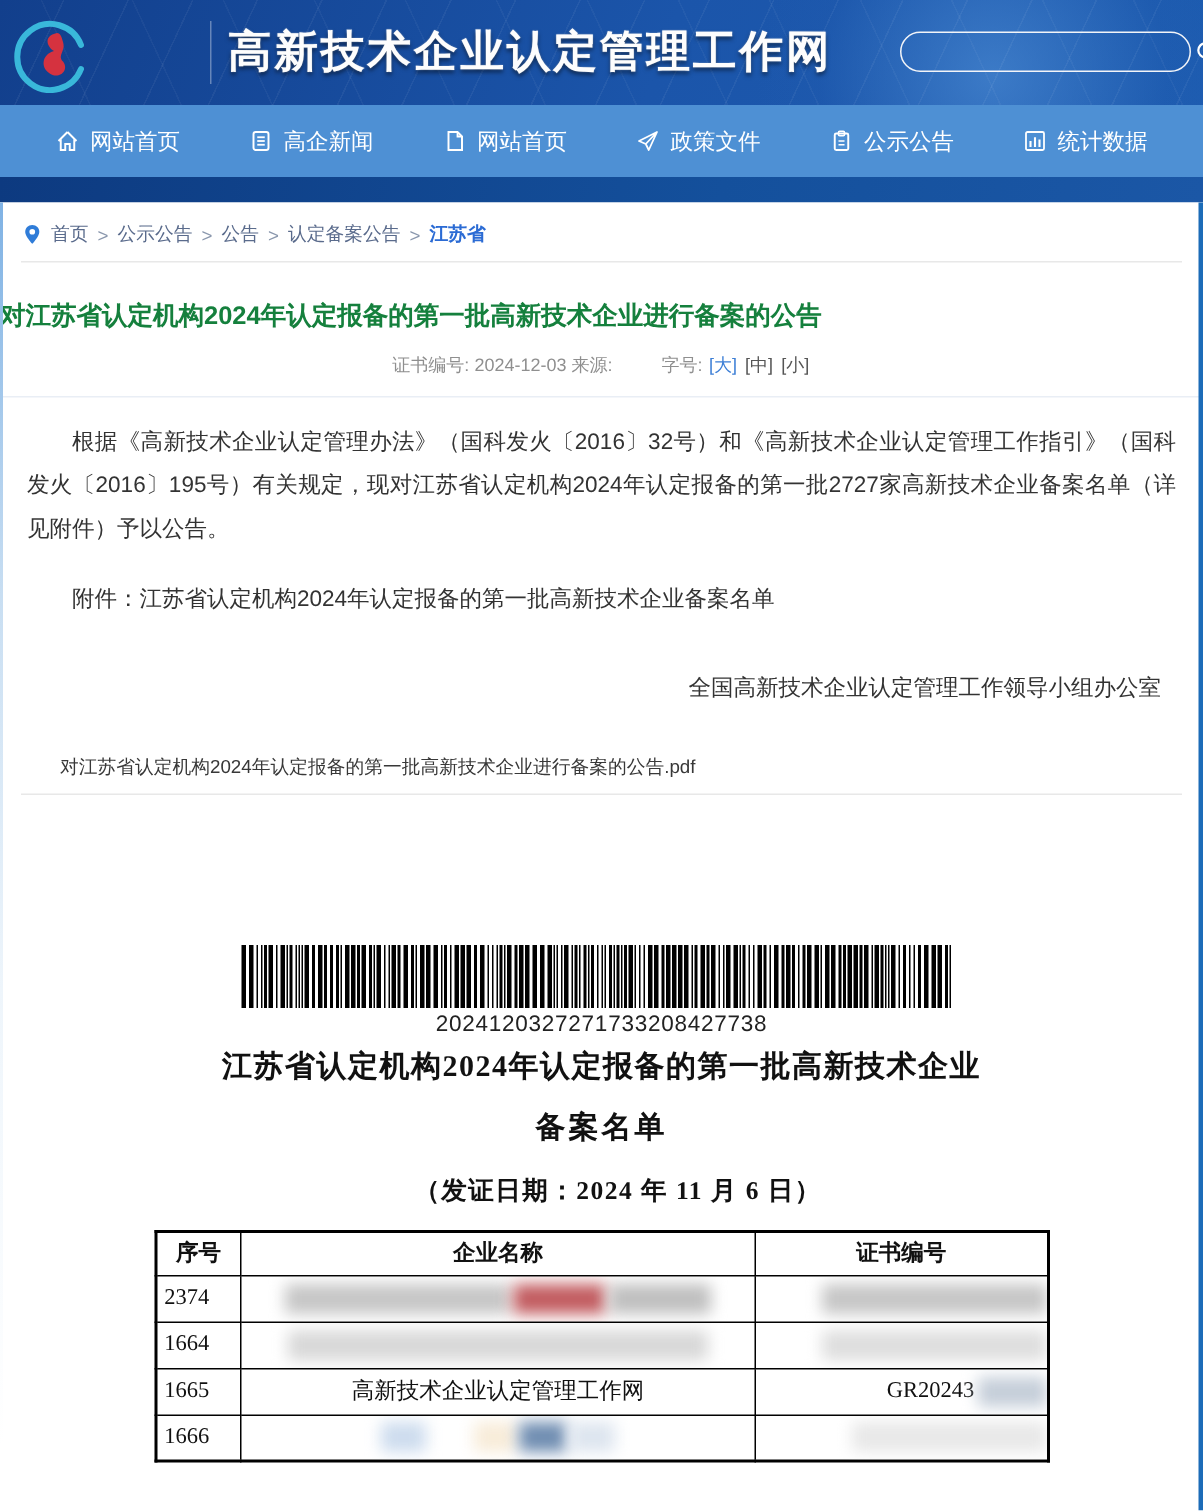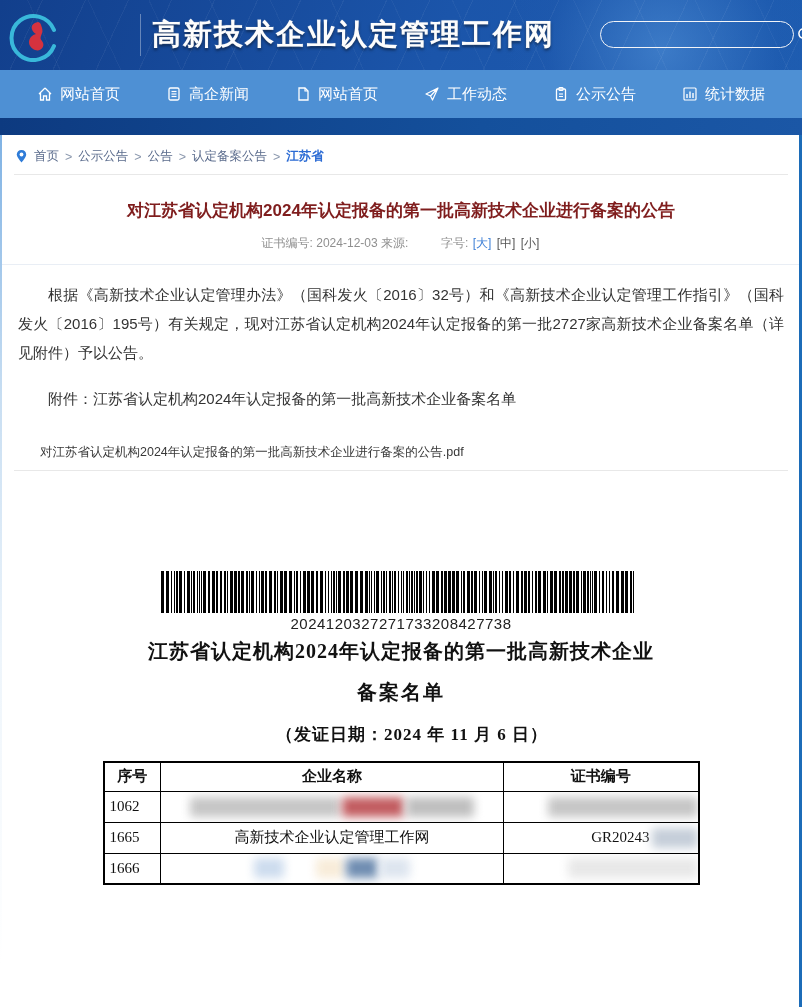--- a/index.html
+++ b/index.html
@@ -44,21 +44,21 @@
 
   .breadcrumb { display:flex; align-items:center; gap:6px; padding:13px 0 0 15px; font-size:12.5px; color:#5a6b8c; }
   .breadcrumb .pin { width:13px; height:15px; flex:none; }
   .crumb { cursor:pointer; }
   .crumb-sep { color:#8a97ad; }
   .crumb-current { color:#2b6bd4; font-weight:bold; }
 
   .divider { border:none; border-top:1px solid #e8e8e8; margin:9px 14px 0 14px; }
   .divider-wide { border:none; border-top:1px solid #e9eef5; margin:12px 0 0 0; }
 
-  .article-title { margin-top:24px; text-align:center; font-size:17px; font-weight:bold; color:#7f1d1d; }
+  .article-title { margin-top:24px; text-align:left; font-size:17px; font-weight:bold; color:#15803d; }
   .article-meta { margin-top:13px; text-align:center; font-size:12px; color:#8f8f8f; }
   .article-meta .sep { display:inline-block; width:26px; }
   .fs-opt { color:#555; margin:0 1px; cursor:pointer; }
   .fs-opt.big { color:#3d7fd6; }
 
   .article-para { margin:15px 18px 0 18px; font-size:15px; color:#333; line-height:29px; text-indent:2em; text-align:justify; }
   .attachment-line { margin:23px 18px 0 18px; font-size:15px; color:#333; text-indent:2em; }
   .signature { margin-top:40px; padding-right:28px; text-align:right; font-size:15px; color:#333; }
   .sign-date { margin-top:9px; padding-right:138px; text-align:right; font-size:15px; color:#333; }
   .pdf-link { margin-top:35px; padding-left:40px; font-size:12.5px; color:#383838; cursor:pointer; }
@@ -127,21 +127,21 @@
       <svg viewBox="0 0 16 16">
           <path d="M4 2 H10 L13 5 V14 H4 Z" fill="none" stroke="#fff" stroke-width="1.3"></path>
           <path d="M10 2 V5 H13" fill="none" stroke="#fff" stroke-width="1.2"></path>
         </svg>
       <span>网站首页</span>
     </div>
     <div class="nav-item">
       <svg viewBox="0 0 16 16">
           <path d="M14 2 L2 8 L6.5 10 L8.5 14 L14 2 Z M6.5 10 L14 2" fill="none" stroke="#fff" stroke-width="1.2" stroke-linejoin="round"></path>
         </svg>
-      <span>工作动态</span>
+      <span>政策文件</span>
     </div>
     <div class="nav-item">
       <svg viewBox="0 0 16 16">
           <rect x="3.5" y="3" width="9" height="11" rx="1" fill="none" stroke="#fff" stroke-width="1.3"></rect>
           <rect x="6" y="1.5" width="4" height="3" rx="0.8" fill="none" stroke="#fff" stroke-width="1.1"></rect>
           <line x1="6" y1="8" x2="10" y2="8" stroke="#fff" stroke-width="1.1"></line>
           <line x1="6" y1="10.5" x2="10" y2="10.5" stroke="#fff" stroke-width="1.1"></line>
         </svg>
       <span>公示公告</span>
     </div>
@@ -194,20 +194,21 @@
       <span class="fs-opt">[中]</span>
       <span class="fs-opt">[小]</span>
     </div>
 
     <hr class="divider-wide">
 
     <p class="article-para">根据《高新技术企业认定管理办法》（国科发火〔2016〕32号）和《高新技术企业认定管理工作指引》（国科发火〔2016〕195号）有关规定，现对江苏省认定机构2024年认定报备的第一批2727家高新技术企业备案名单（详见附件）予以公告。</p>
 
     <p class="attachment-line">附件：江苏省认定机构2024年认定报备的第一批高新技术企业备案名单</p>
 
+    <div class="signature">全国高新技术企业认定管理工作领导小组办公室</div>
 
     <div class="pdf-link">对江苏省认定机构2024年认定报备的第一批高新技术企业进行备案的公告.pdf</div>
 
     <hr class="divider">
 
     <div class="pdf-preview">
       <div class="barcode">
           <div style="background: rgb(0, 0, 0); width: 3px; margin-right: 2px; flex: 0 0 auto;"></div>
           <div style="background: rgb(0, 0, 0); width: 3px; margin-right: 2px; flex: 0 0 auto;"></div>
           <div style="background: rgb(0, 0, 0); width: 1px; margin-right: 2px; flex: 0 0 auto;"></div>
@@ -357,32 +358,47 @@
           </colgroup>
         <thead>
           <tr>
             <th>序号</th>
             <th>企业名称</th>
             <th>证书编号</th>
           </tr>
         </thead>
         <tbody>
             <tr>
-              <td class="cell-no">1062</td>
+              <td class="cell-no">2374</td>
               <td class="cell-name">
                 <div class="blur-strip">
                   <span style="background: rgb(198, 198, 198); width: 150px;"></span>
                   <span style="background: rgb(194, 92, 96); width: 62px;"></span>
                   <span style="background: rgb(191, 191, 191); width: 68px;"></span>
                 </div>
               </td>
               <td class="cell-cert">
                 <div class="cert-flex">
                   <div class="blur-strip">
                     <span style="background: rgb(198, 198, 198); width: 150px;"></span>
+                  </div>
+                </div>
+              </td>
+            </tr>
+            <tr>
+              <td class="cell-no">1664</td>
+              <td class="cell-name">
+                <div class="blur-strip">
+                  <span style="background: rgb(216, 216, 216); width: 280px;"></span>
+                </div>
+              </td>
+              <td class="cell-cert">
+                <div class="cert-flex">
+                  <div class="blur-strip">
+                    <span style="background: rgb(222, 222, 222); width: 150px;"></span>
                   </div>
                 </div>
               </td>
             </tr>
             <tr>
               <td class="cell-no">1665</td>
               <td class="cell-name"><span>高新技术企业认定管理工作网</span></td>
               <td class="cell-cert">
                 <div class="cert-flex">
                   <span>GR20243</span>

